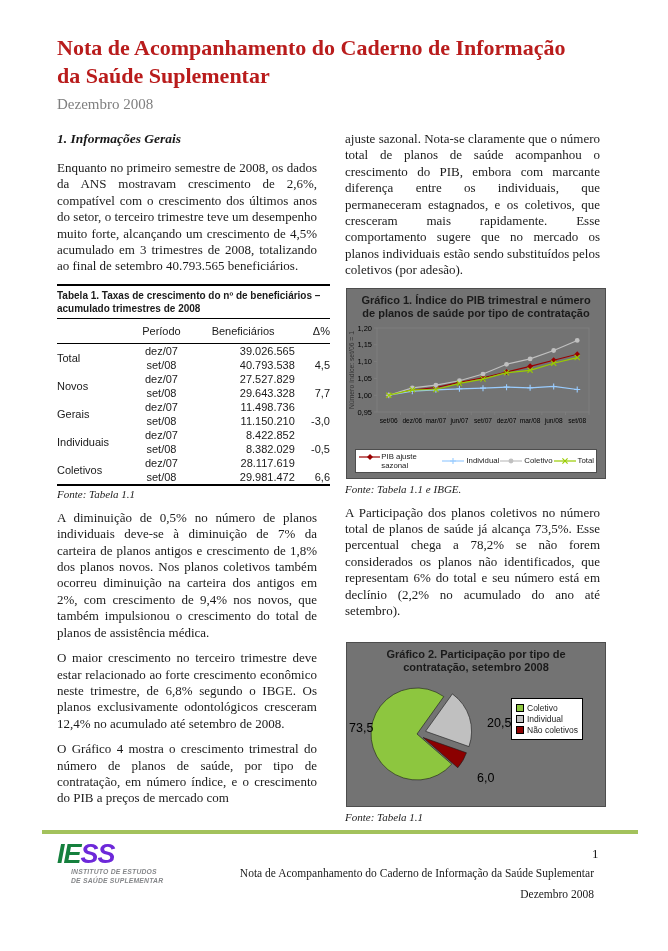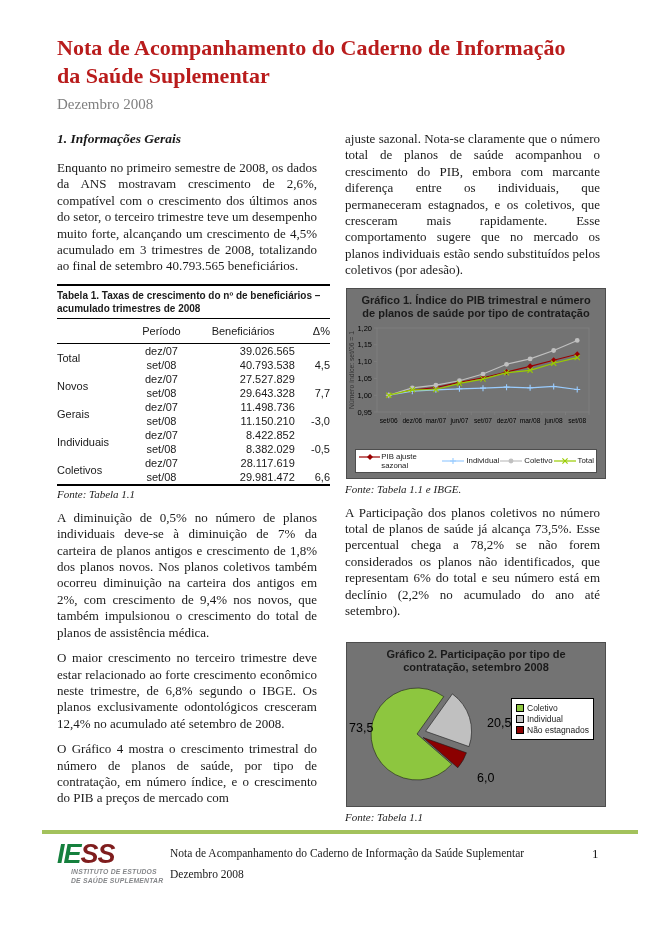--- a/index.html
+++ b/index.html
@@ -52,23 +52,23 @@
     position:absolute; left:164px; top:55px; border:1px solid #000; background:#fff; padding:3px 4px;
   }
   .pie-legend .item { display:flex; align-items:center; margin:1px 0; }
   .pie-legend .sw { width:8px; height:8px; border:1px solid #000; margin-right:3px; flex:0 0 auto; }
   .pie-legend .item span { font-size:8.5px; white-space:nowrap; }
   
   .footer-rule { position:absolute; left:42px; top:830px; width:596px; height:4px; background:#a3c25c; }
   .logo { position:absolute; left:57px; top:841px; font-family:"Liberation Sans", sans-serif; }
   .logo-text { font-size:27px; font-weight:bold; font-style:italic; letter-spacing:-1px; line-height:26px; }
   .logo-text .ie { color:#15803d; }
-  .logo-text .ss { color:#7f1d1d; }
+  .logo-text .ss { color:#6d28d9; }
   .logo-tag { font-size:6.8px; font-weight:bold; font-style:italic; color:#85878a; line-height:8.5px; margin:1px 0 0 14px; letter-spacing:0.2px; }
-  .footer-center { position:absolute; left:170px; top:847px; width:424px; text-align:left; font-size:11.5px; color:#1a1a1a; }
+  .footer-center { position:absolute; left:170px; top:867px; width:424px; text-align:right; font-size:11.5px; color:#1a1a1a; }
   .footer-center .l2 { margin-top:9px; }
   .page-num { position:absolute; left:592px; top:846px; font-size:13px; }
 </style>
 </head>
 <body>
 
 <div class="page">
 
   <h1 class="doc-title"><span>Nota de Acompanhamento do Caderno de Informação</span><br><span>da Saúde Suplementar</span></h1>
   <div class="doc-date">Dezembro 2008</div>
@@ -282,21 +282,21 @@
           <div class="item">
             <div class="sw" style="background: rgb(141, 198, 63);"></div>
             <span>Coletivo</span>
           </div>
           <div class="item">
             <div class="sw" style="background: rgb(192, 192, 192);"></div>
             <span>Individual</span>
           </div>
           <div class="item">
             <div class="sw" style="background: rgb(139, 0, 0);"></div>
-            <span>Não estagnados</span>
+            <span>Não coletivos</span>
           </div>
         </div>
     </div>
     <div class="fonte">Fonte: Tabela 1.1</div>
   </div>
 
   <div class="footer-rule"></div>
   <div class="logo">
     <div class="logo-text"><span class="ie">IE</span><span class="ss">SS</span></div>
     <div class="logo-tag"><span>INSTITUTO DE ESTUDOS</span><br><span>DE SAÚDE SUPLEMENTAR</span></div>

